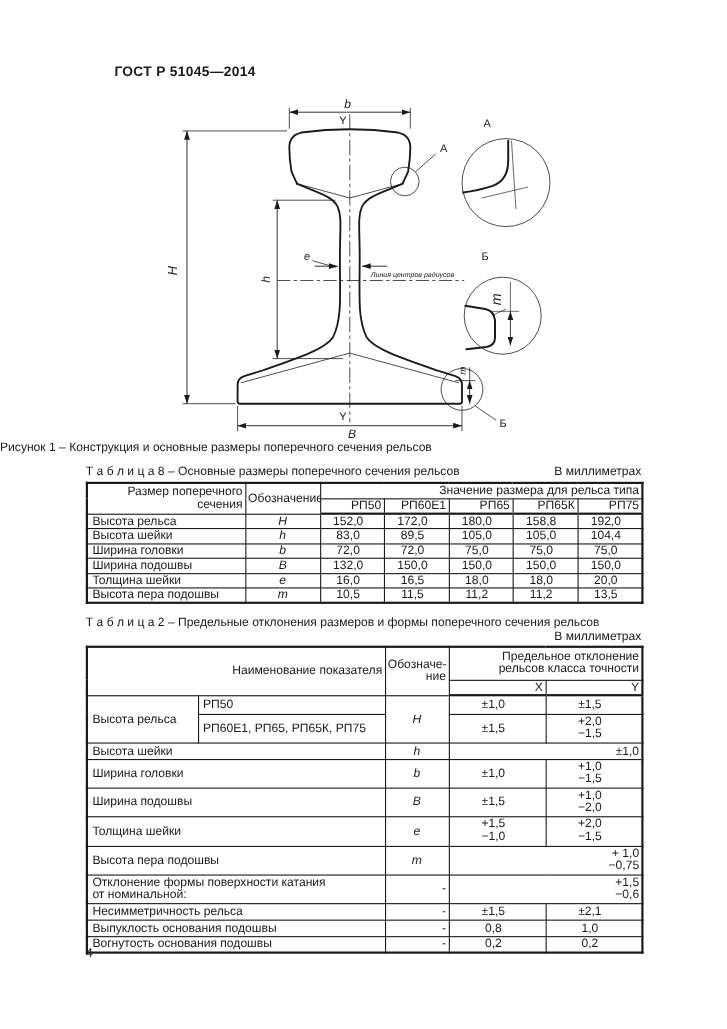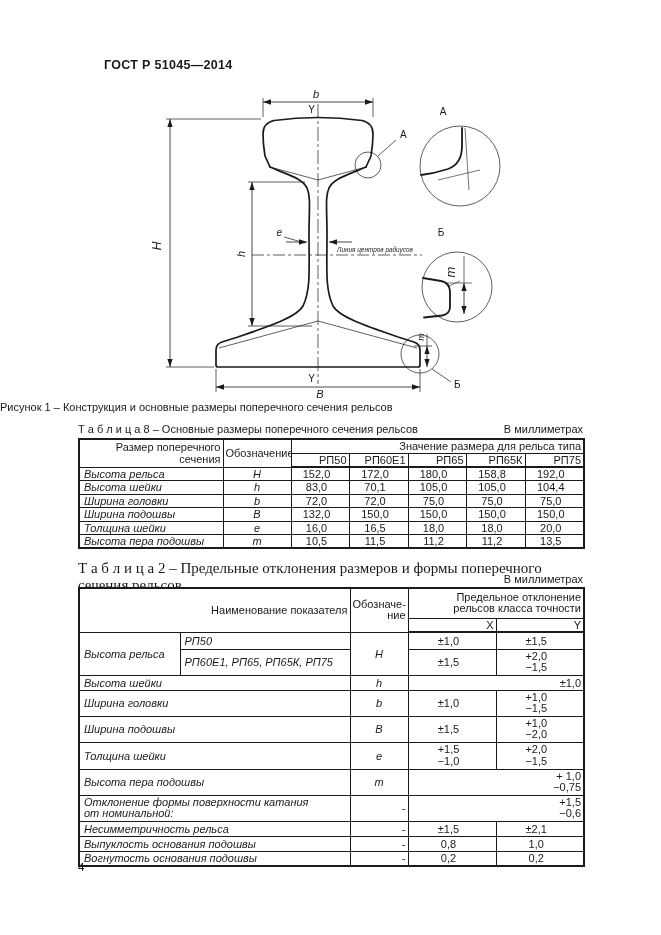--- a/index.html
+++ b/index.html
@@ -4,31 +4,31 @@
 <style>
   html,body{margin:0;padding:0;background:#e9e9e9;}
   *{box-sizing:border-box;}
   .page{
     position:relative;width:661px;height:935px;background:#ffffff;
     font-family:"Liberation Sans", sans-serif;color:#1a1a1a;overflow:hidden;
   }
   .doc-header{position:absolute;left:80px;top:58px;font-size:12.5px;font-weight:bold;letter-spacing:.3px;margin-left:24px;}
   .fig-caption{position:absolute;left:0;top:401px;width:661px;text-align:left;font-size:11px;}
   .tbl-title-row{position:absolute;left:78px;top:423px;width:505px;display:flex;justify-content:space-between;font-size:11px;}
-  .t2-title{position:absolute;left:78px;top:560px;width:505px;font-size:15px;font-family:Liberation Serif, serif;}
+  .t2-title{position:absolute;left:78px;top:560px;width:505px;font-size:11px;}
   .t2-units{position:absolute;left:78px;top:573px;width:505px;text-align:right;font-size:11px;}
   .page-num{position:absolute;left:78px;top:861px;font-size:11.5px;}
 
   table{border-collapse:collapse;table-layout:fixed;position:absolute;left:78px;background:#fff;}
   table{border:2px solid #1a1a1a;}
   td{border:1px solid #1a1a1a;font-size:11px;line-height:12px;padding:0 2px;vertical-align:middle;overflow:hidden;}
   .t1{top:438px;width:505px;}
   .t2{top:587px;width:505px;}
   .c{text-align:right;}
-  .l{text-align:left;padding-left:4px;font-style:italic;}
+  .l{text-align:left;padding-left:4px;}
   .r{text-align:center;padding-right:9px;}
   .sym{font-style:italic;text-align:center;}
   .hb td{border-bottom-width:2px;}
   .stack span{display:block;line-height:11.5px;}
   .h30{height:30px;}.h14{height:14px;}.h13{height:13.5px;}.h17{height:17px;}
   .h26{height:26px;}.h15{height:15px;}.h27{height:27px;}
 
   svg text{fill:#1a1a1a;}
   .fig{position:absolute;left:140px;top:84px;}
 </style>
@@ -142,21 +142,21 @@
       <td class="r">152,0</td>
       <td class="r">172,0</td>
       <td class="r">180,0</td>
       <td class="r">158,8</td>
       <td class="r">192,0</td>
     </tr>
     <tr class="h13">
       <td class="l">Высота шейки</td>
       <td class="sym">h</td>
       <td class="r">83,0</td>
-      <td class="r">70,1</td>
+      <td class="r">89,5</td>
       <td class="r">105,0</td>
       <td class="r">105,0</td>
       <td class="r">104,4</td>
     </tr>
     <tr class="h13">
       <td class="l">Ширина головки</td>
       <td class="sym">b</td>
       <td class="r">72,0</td>
       <td class="r">72,0</td>
       <td class="r">75,0</td>

